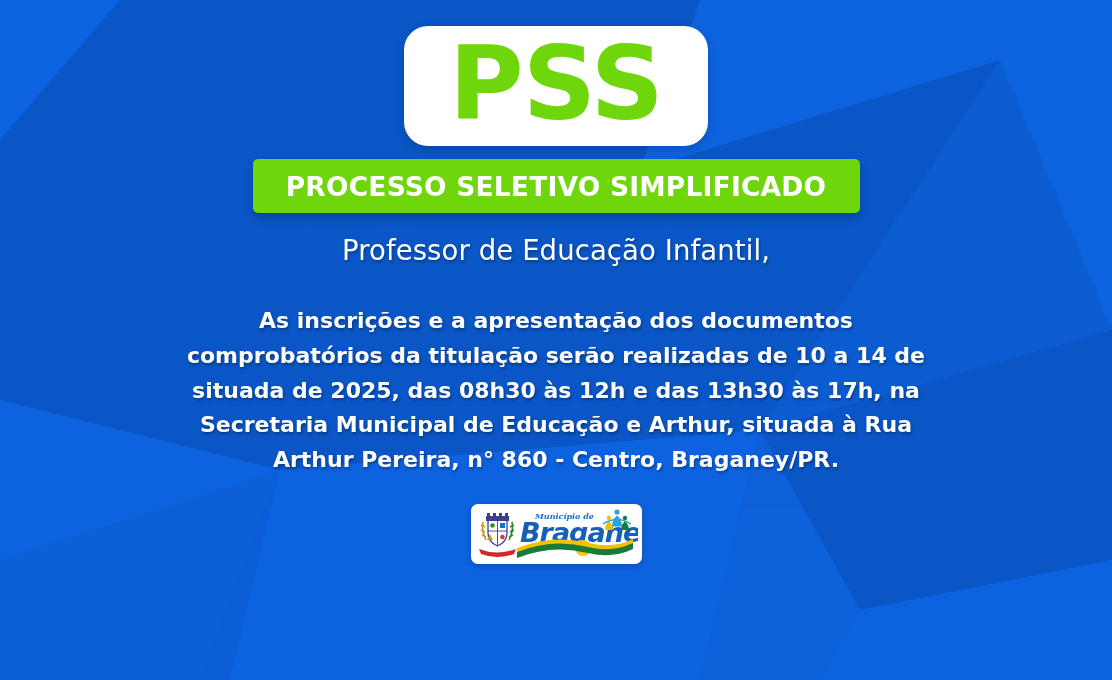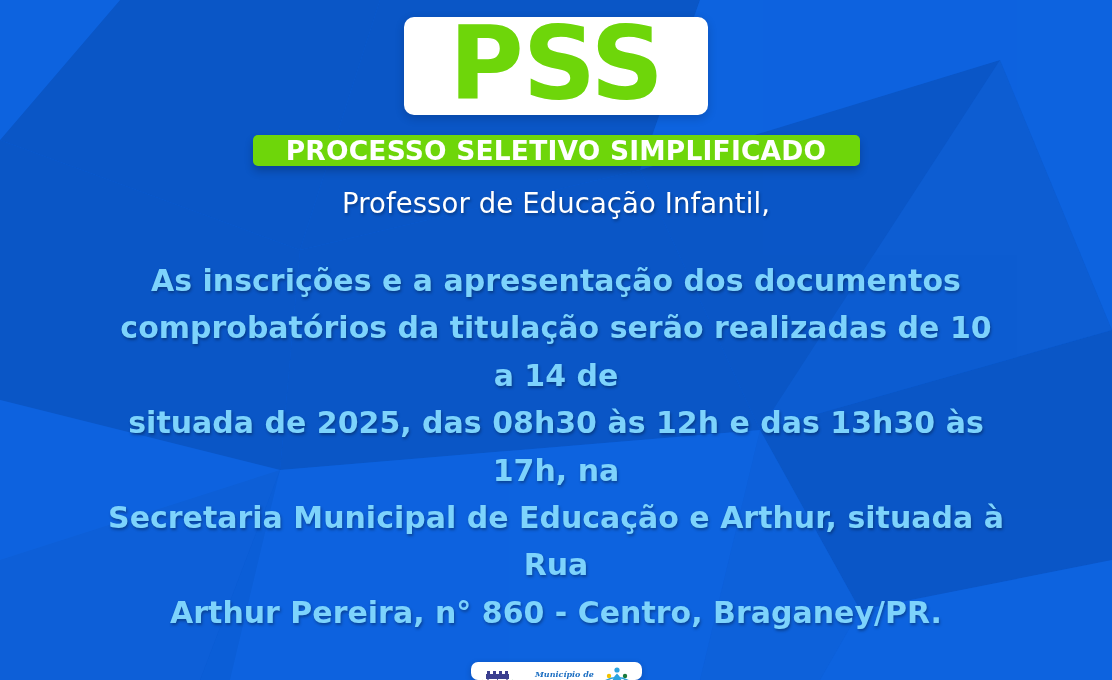--- a/index.html
+++ b/index.html
@@ -39,43 +39,43 @@
     position:absolute;
     inset:0;
     display:flex;
     flex-direction:column;
     align-items:center;
     z-index:2;
   }
 
   
   .pss-plate {
-    margin-top:17px;
+    margin-top:26px;
     width:304px;
     height:120px;
     background:#ffffff;
-    border-radius:10px;
+    border-radius:24px;
     display:flex;
     align-items:center;
     justify-content:center;
     box-shadow:0 3px 10px rgba(0,0,0,0.18);
   }
   .pss-text {
     font-family:"DejaVu Sans", sans-serif;
     font-weight:bold;
     font-size:102px;
     line-height:1;
     letter-spacing:-1px;
     color:#6ed60a;
     margin-top:-4px;
   }
 
   
   .ribbon {
-    margin-top:20px;
+    margin-top:13px;
     width:607px;
     height:54px;
     background:#6ed60a;
     border-radius:5px;
     display:flex;
     align-items:center;
     justify-content:center;
     box-shadow:0 5px 9px rgba(0,0,0,0.22);
   }
   .ribbon-text {
@@ -101,23 +101,23 @@
   }
   .subtitle-line { display:block; }
 
   
   .body-text {
     margin-top:34px;
     width:900px;
     text-align:center;
     font-family:"DejaVu Sans", sans-serif;
     font-weight:bold;
-    font-size:30px;
+    font-size:22px;
     line-height:1.58;
-    color:#7dd3fc;
+    color:#ffffff;
     text-shadow:1px 2px 3px rgba(0,0,0,0.32);
   }
   .body-line { display:block; }
 
   
   .logo-plate {
     margin-top:26px;
     width:171px;
     height:60px;
     background:#ffffff;

